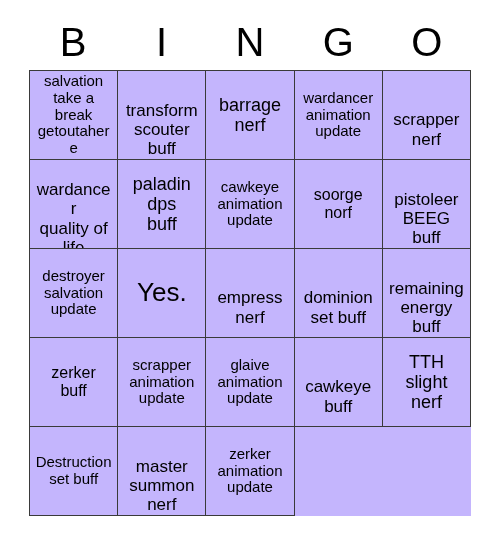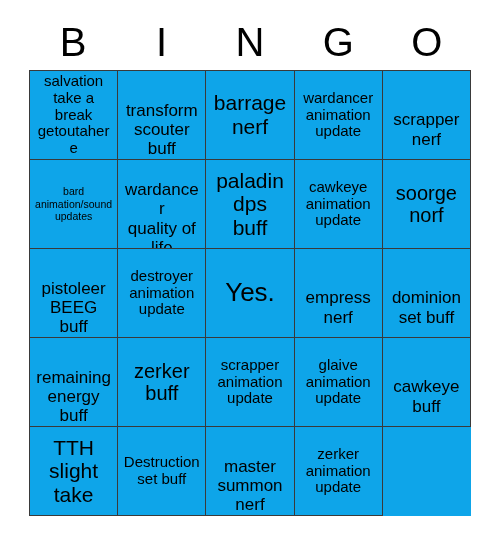--- a/index.html
+++ b/index.html
@@ -40,21 +40,21 @@
     color: #000000;
   }
 
   
   #bingo-grid {
     display: grid;
     grid-template-columns: repeat(5, 1fr);
     grid-template-rows: repeat(5, 89px);
     border-top: 1px solid #3a3a3a;
     border-left: 1px solid #3a3a3a;
-    background: #0ea5e9;
+    background: #c4b5fd;
   }
   .bingo-cell {
     border-right: 1px solid #3a3a3a;
     border-bottom: 1px solid #3a3a3a;
     display: flex;
     align-items: center;
     justify-content: center;
     text-align: center;
     padding: 2px 4px;
     box-sizing: border-box;
@@ -65,22 +65,22 @@
     width: 100%;
     line-height: 1.12;
     white-space: pre-line;
     word-wrap: break-word;
   }
 
   
   .size-xs  { font-size: 10.5px; line-height: 1.22; }
   .size-sm  { font-size: 15px; }
   .size-md  { font-size: 17px; margin-top: 29px; }
-  .size-lg  { font-size: 21px; }
-  .size-xl  { font-size: 20px; }
+  .size-lg  { font-size: 18px; }
+  .size-xl  { font-size: 16px; }
   .size-xxl { font-size: 26px; line-height: 1.05; }
 </style>
 </head>
 <body>
 
 <div id="bingo-card">
 
   <div id="bingo-header">
     <div class="header-letter">B</div>
     <div class="header-letter">I</div>
@@ -108,25 +108,20 @@
       <div class="bingo-cell">
         <span class="cell-text size-sm">wardancer
 animation
 update</span>
       </div>
       <div class="bingo-cell">
         <span class="cell-text size-md">scrapper
 nerf</span>
       </div>
       <div class="bingo-cell">
-        <span class="cell-text size-xs">bard
-animation/sound
-updates</span>
-      </div>
-      <div class="bingo-cell">
         <span class="cell-text size-md">wardancer
 quality of
 life</span>
       </div>
       <div class="bingo-cell">
         <span class="cell-text size-lg">paladin
 dps
 buff</span>
       </div>
       <div class="bingo-cell">
@@ -138,21 +133,21 @@
         <span class="cell-text size-xl">soorge
 norf</span>
       </div>
       <div class="bingo-cell">
         <span class="cell-text size-md">pistoleer
 BEEG
 buff</span>
       </div>
       <div class="bingo-cell">
         <span class="cell-text size-sm">destroyer
-animation
+salvation
 update</span>
       </div>
       <div class="bingo-cell">
         <span class="cell-text size-xxl">Yes.</span>
       </div>
       <div class="bingo-cell">
         <span class="cell-text size-md">empress
 nerf</span>
       </div>
       <div class="bingo-cell">
@@ -178,21 +173,21 @@
 animation
 update</span>
       </div>
       <div class="bingo-cell">
         <span class="cell-text size-md">cawkeye
 buff</span>
       </div>
       <div class="bingo-cell">
         <span class="cell-text size-lg">TTH
 slight
-take</span>
+nerf</span>
       </div>
       <div class="bingo-cell">
         <span class="cell-text size-sm">Destruction
 set buff</span>
       </div>
       <div class="bingo-cell">
         <span class="cell-text size-md">master
 summon
 nerf</span>
       </div>

